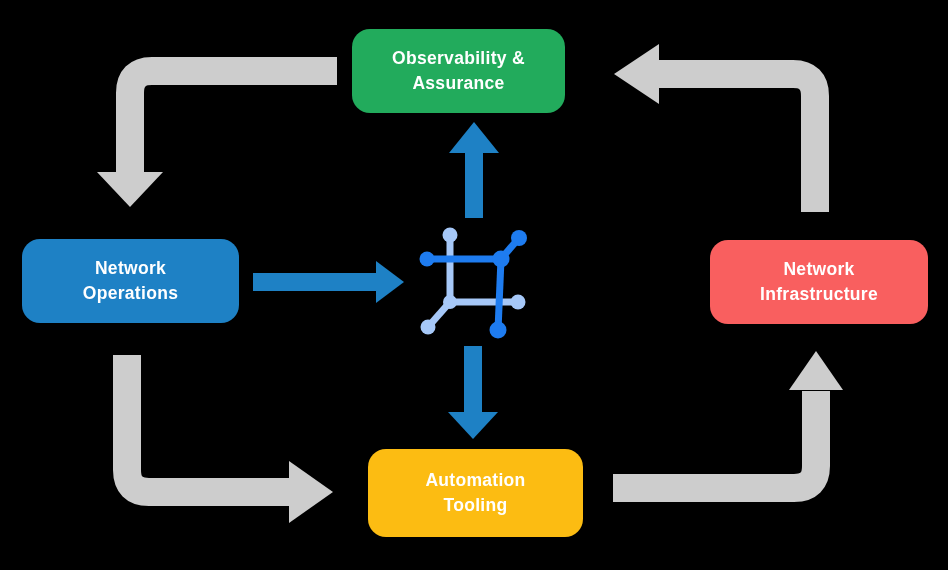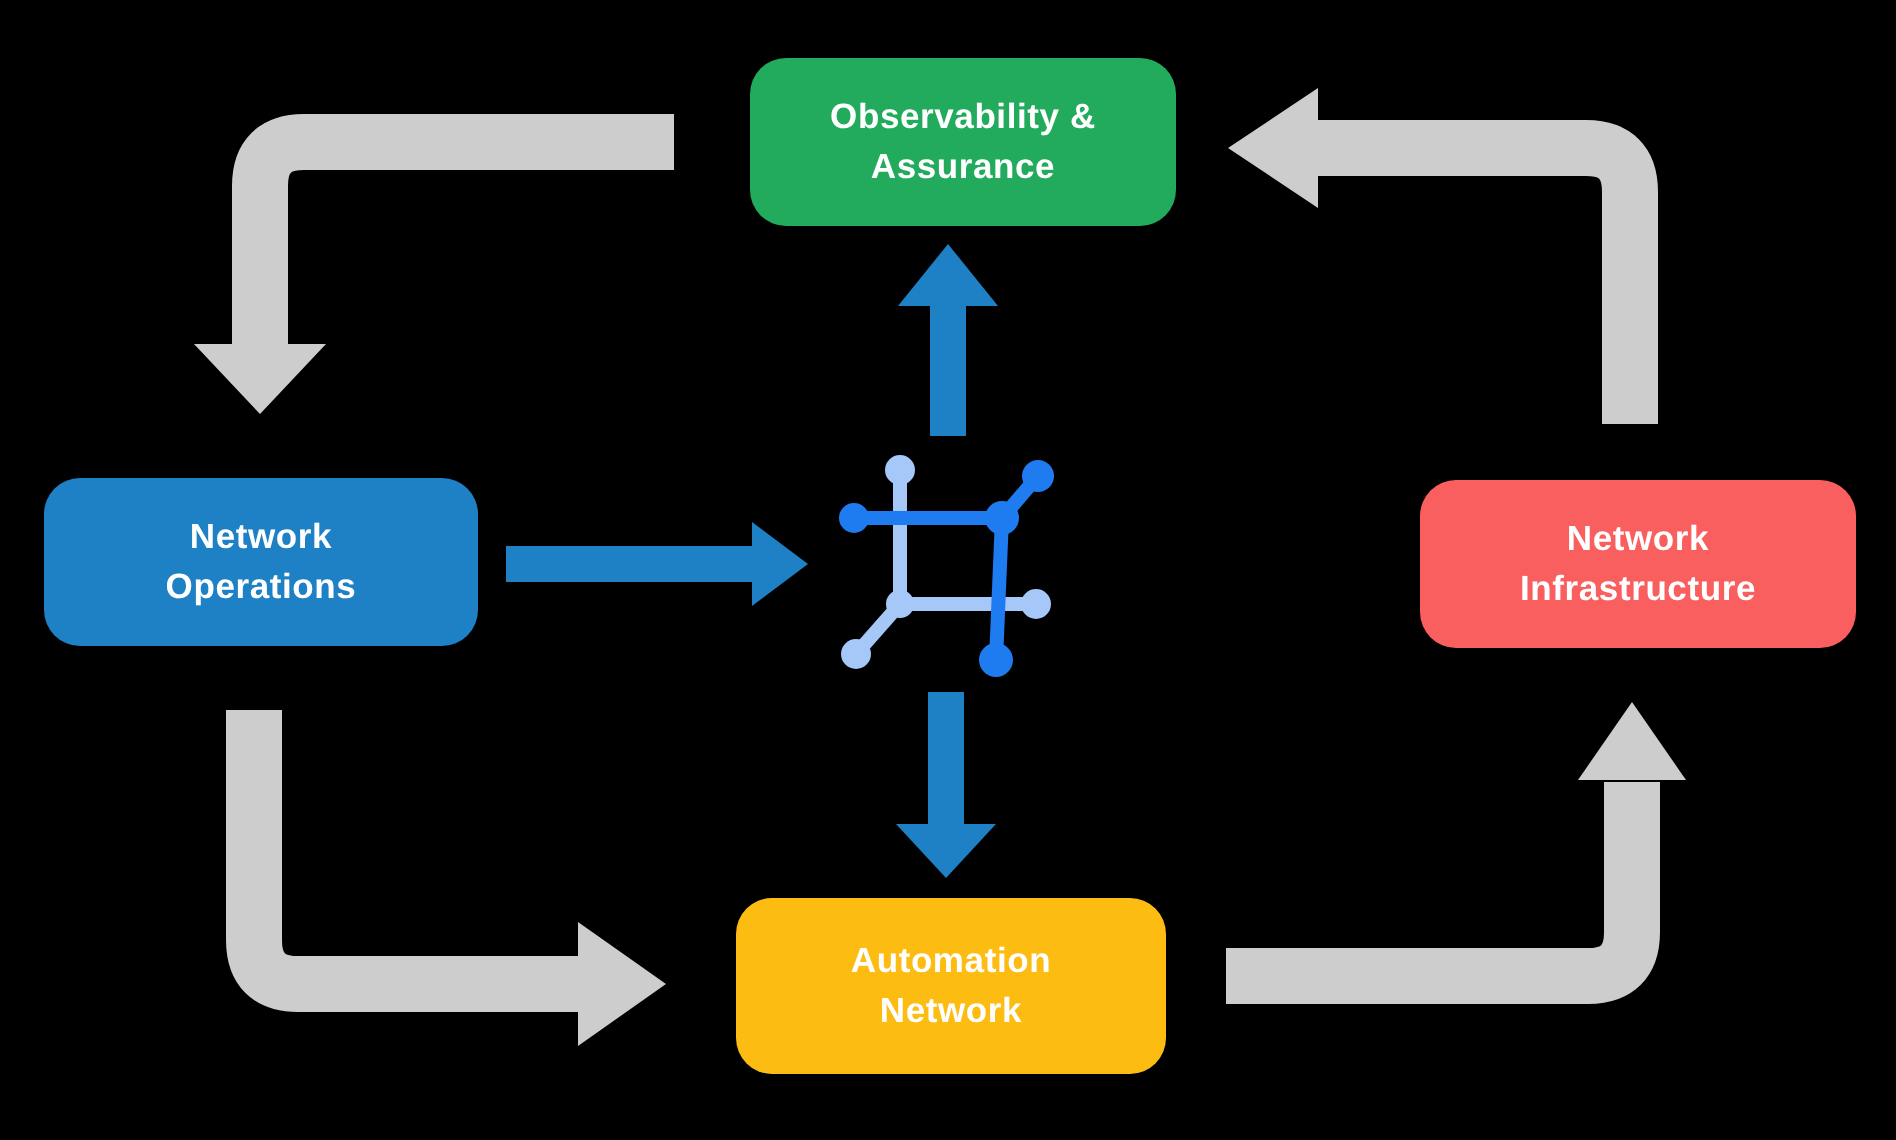--- a/index.html
+++ b/index.html
@@ -17,21 +17,21 @@
     text-align:center;
   }
   .node .label{
     color:#fff;
     font-size:17.5px;
     font-weight:600;
     line-height:1.42;
     letter-spacing:.3px;
     white-space:pre-line;
   }
-  #node-observability{left:375px;top:29px;width:213px;height:84px;}
+  #node-observability{left:352px;top:29px;width:213px;height:84px;}
   #node-operations{left:22px;top:239px;width:217px;height:84px;}
   #node-infrastructure{left:710px;top:240px;width:218px;height:84px;}
   #node-automation{left:368px;top:449px;width:215px;height:88px;}
   svg.overlay{position:absolute;left:0;top:0;}
   .arrow-path{fill:none;}
 </style>
 </head>
 <body>
 
 <div id="canvas">
@@ -107,16 +107,16 @@
 Operations</span>
   </div>
 
   <div class="node" id="node-infrastructure" style="background-color: rgb(249, 95, 95);">
     <span class="label">Network
 Infrastructure</span>
   </div>
 
   <div class="node" id="node-automation" style="background-color: rgb(252, 188, 18);">
     <span class="label">Automation
-Network</span>
+Tooling</span>
   </div>
 
 </div>
 
 </body></html>

